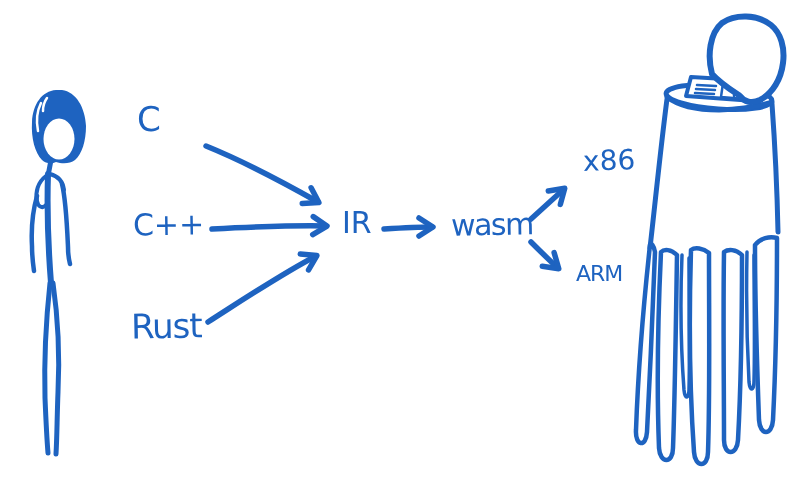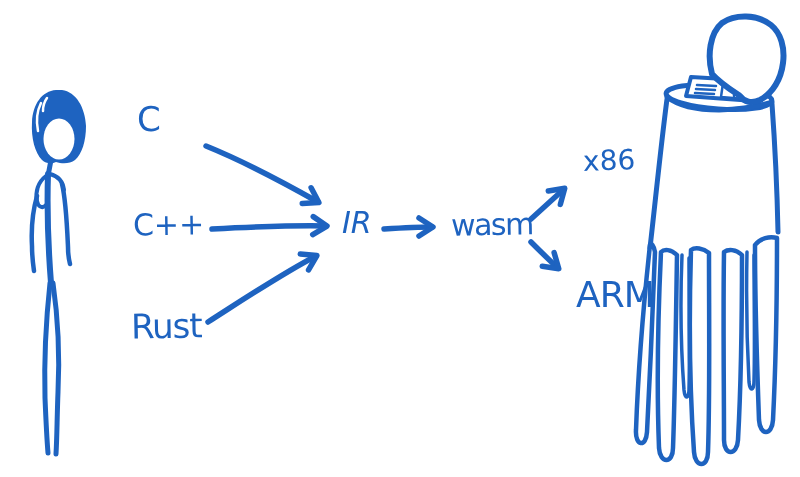--- a/index.html
+++ b/index.html
@@ -27,24 +27,24 @@
   .node-label {
     position: absolute;
     color: var(--ink, #1e63c0);
     line-height: 1;
     white-space: nowrap;
     user-select: none;
   }
   .lbl-c    { left: 137px; top: 102px; font-size: 34px; transform: rotate(-1deg); }
   .lbl-cpp  { left: 133px; top: 210px; font-size: 30px; transform: rotate(-1deg); }
   .lbl-rust { left: 131px; top: 309px; font-size: 34px; letter-spacing: -1px; transform: rotate(-1deg); }
-  .lbl-ir   { left: 342px; top: 208px; font-size: 30px; font-style: italic; }
+  .lbl-ir   { left: 342px; top: 208px; font-size: 30px; }
   .lbl-wasm { left: 451px; top: 210px; font-size: 30px; letter-spacing: -1.5px; transform: rotate(-1deg); }
   .lbl-x86  { left: 583px; top: 147px; font-size: 28px; transform: rotate(-2deg); }
-  .lbl-arm  { left: 576px; top: 277px; font-size: 36px; letter-spacing: -1px; }
+  .lbl-arm  { left: 576px; top: 263px; font-size: 22px; letter-spacing: -1px; }
 </style>
 </head>
 <body>
 
 <div class="canvas">
 
   <svg class="drawing" viewBox="0 0 800 477" aria-hidden="true">
     <defs>
       <marker id="ah" markerUnits="userSpaceOnUse" markerWidth="26" markerHeight="26" refX="18" refY="13" orient="auto">
         <path d="M5 4 L19 13 L5 22" class="ink-stroke" stroke-width="5.5"></path>

